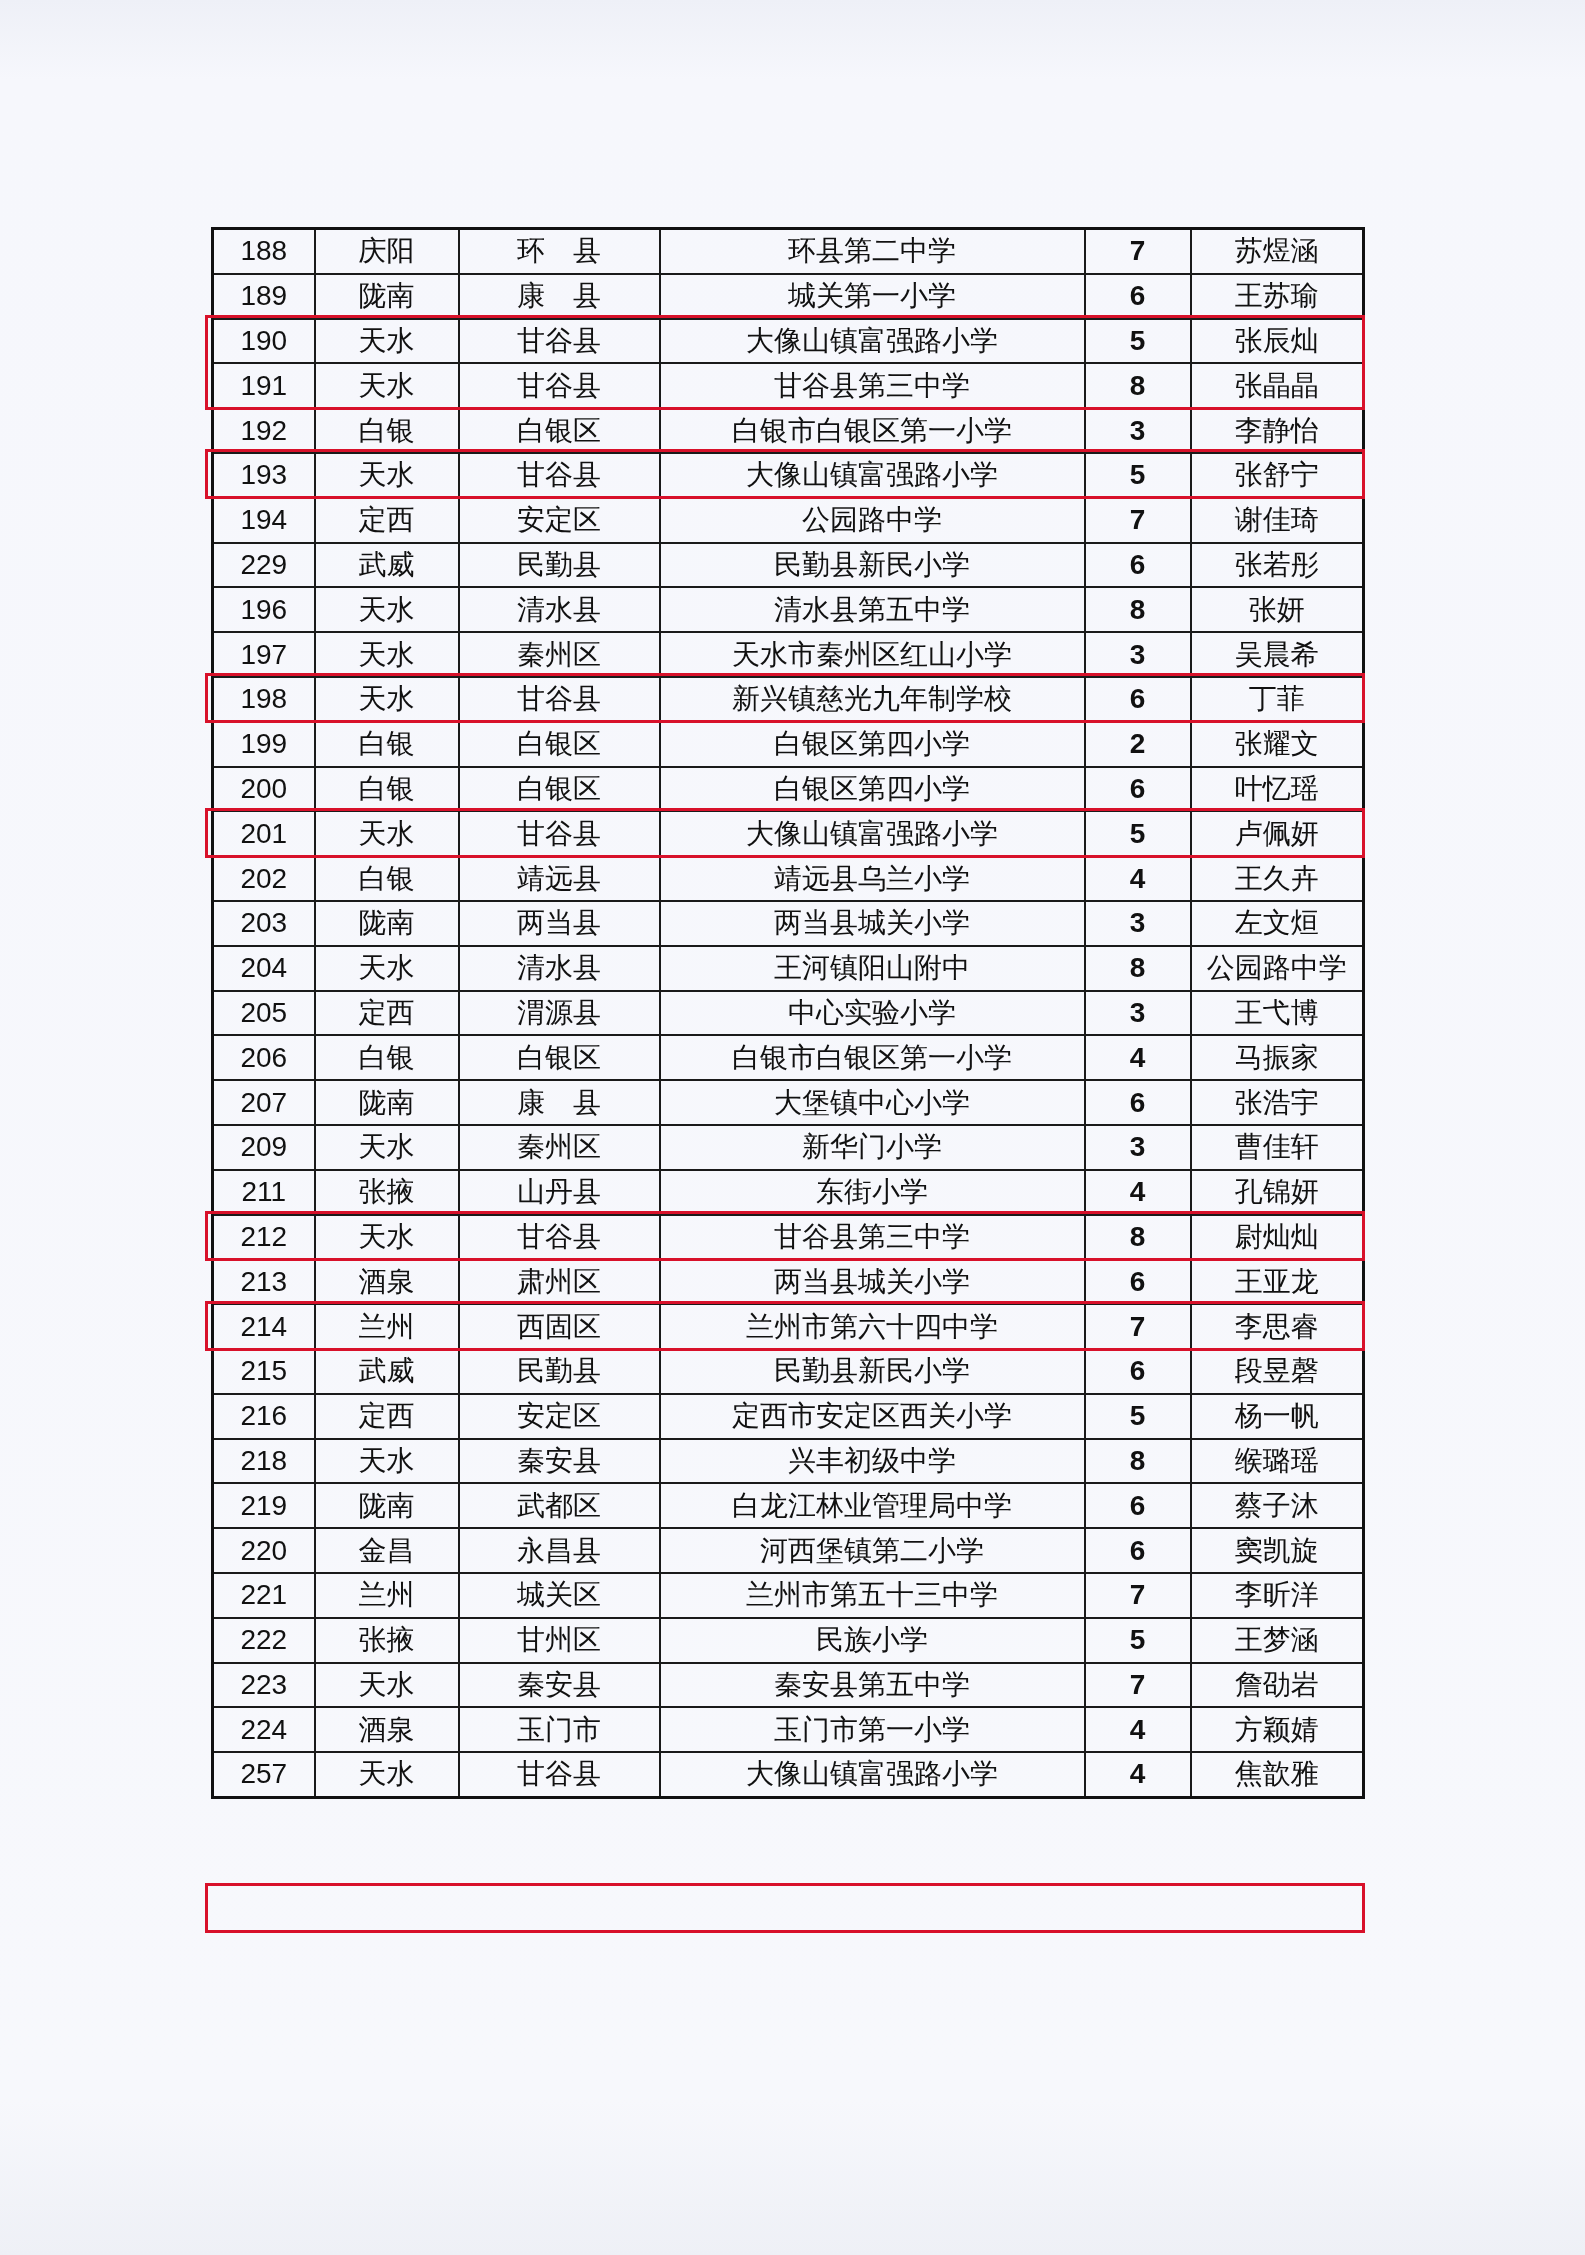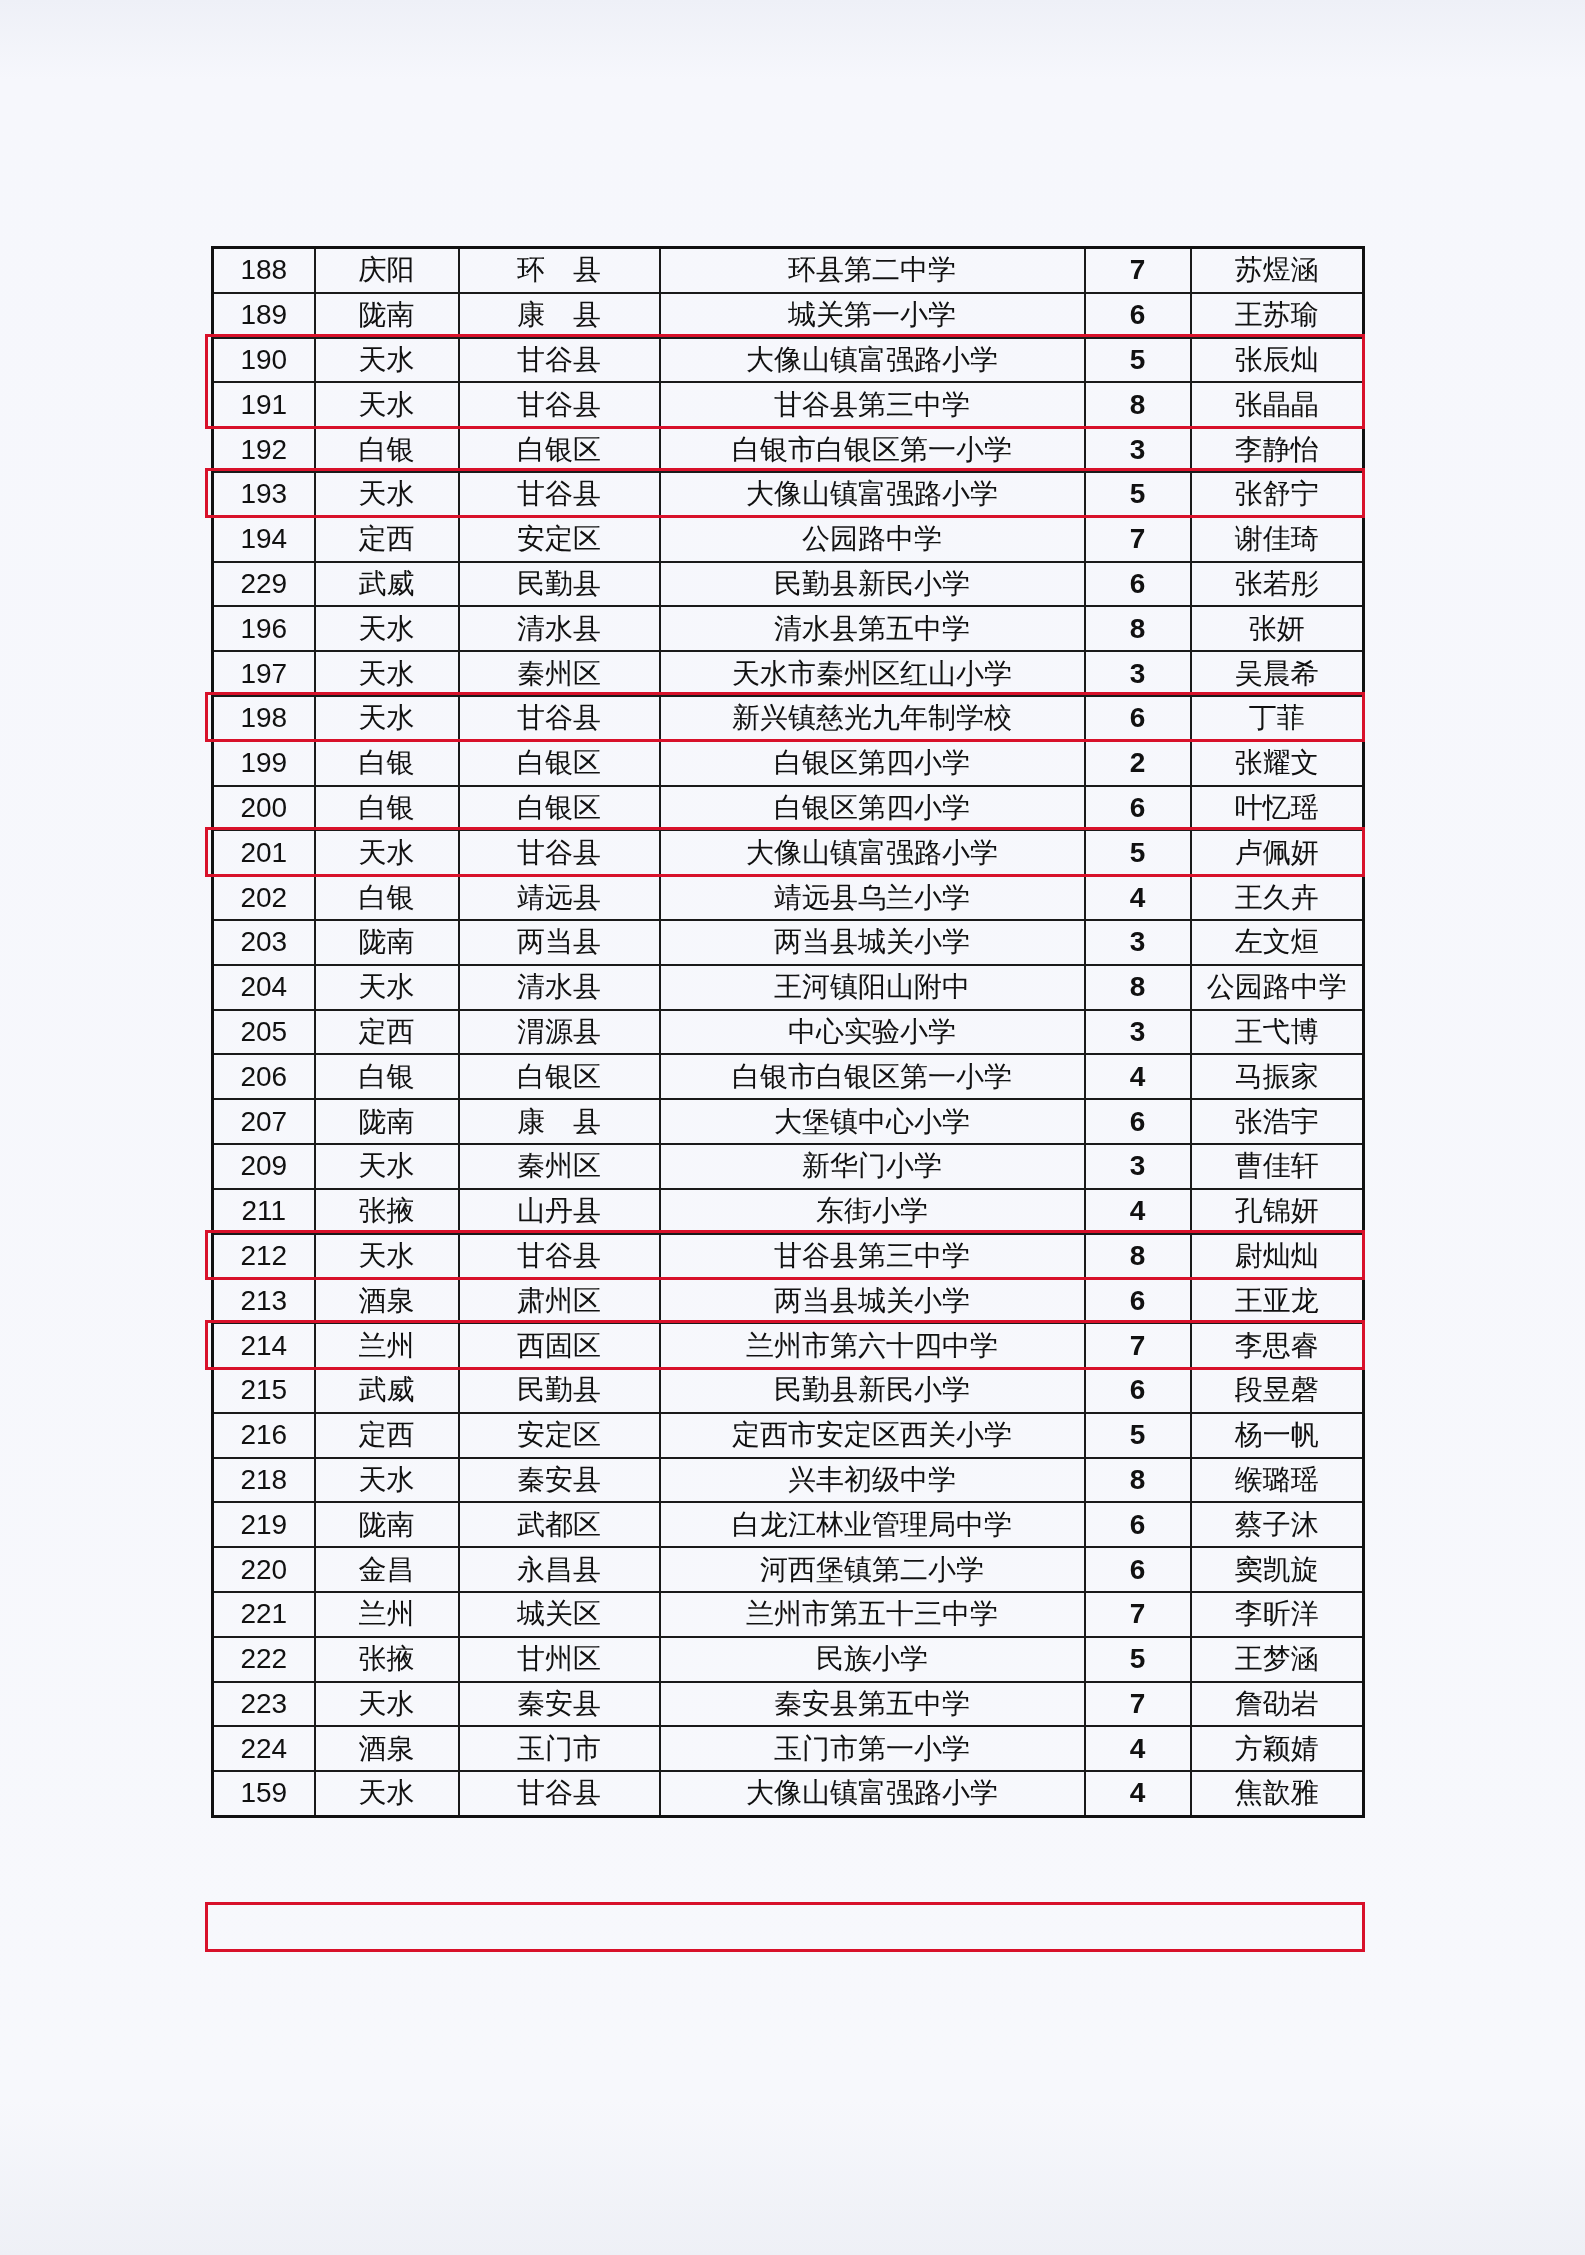--- a/index.html
+++ b/index.html
@@ -11,21 +11,20 @@
     font-family: "DejaVu Sans", "Liberation Sans", sans-serif;
   }
   .page-scan {
     position: absolute; left: 0; top: 0; width: 1585px; height: 2255px;
     background: linear-gradient(180deg, #eef0f7 0px, #f6f7fc 80px, #f7f8fc 2100px, #eef0f6 2255px);
   }
   .table-wrap {
     position: absolute;
     left: 211px; top: 227px;
     width: 1151px;
-    margin-top: 19px;
   }
   table.roster {
     border-collapse: collapse;
     width: 1151px;
     table-layout: fixed;
     border: 3px solid #111;
   }
   table.roster td {
     border: 2px solid #1a1a1a;
     height: 42.8px;
@@ -329,21 +328,21 @@
         </tr>
         <tr>
           <td class="c-no">224</td>
           <td class="c-city">酒泉</td>
           <td class="c-county">玉门市</td>
           <td class="c-school">玉门市第一小学</td>
           <td class="c-grade">4</td>
           <td class="c-name">方颖婧</td>
         </tr>
         <tr>
-          <td class="c-no">159</td>
+          <td class="c-no">257</td>
           <td class="c-city">天水</td>
           <td class="c-county">甘谷县</td>
           <td class="c-school">大像山镇富强路小学</td>
           <td class="c-grade">4</td>
           <td class="c-name">焦歆雅</td>
         </tr>
       </tbody>
   </table>
   <div id="hl-layer">
       <div class="hl-box" style="left: -6px; width: 1160px; top: 88px; height: 95px; border-color: rgb(216, 17, 42);"></div>

